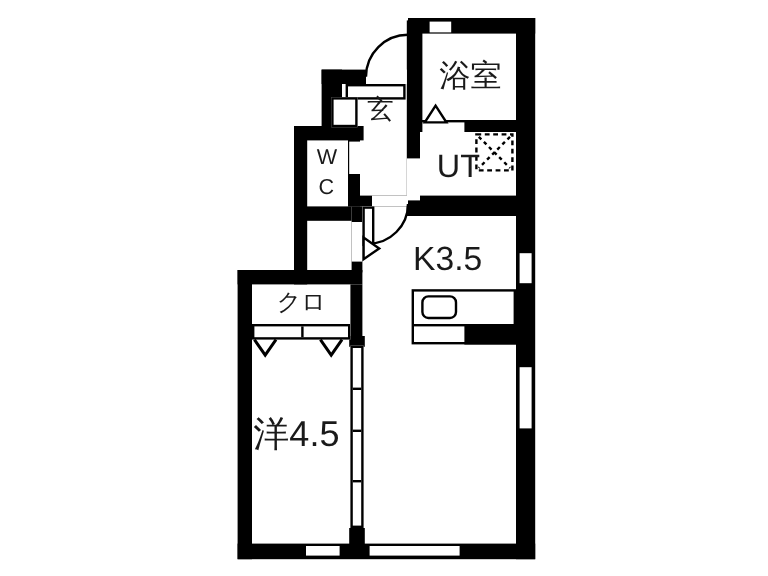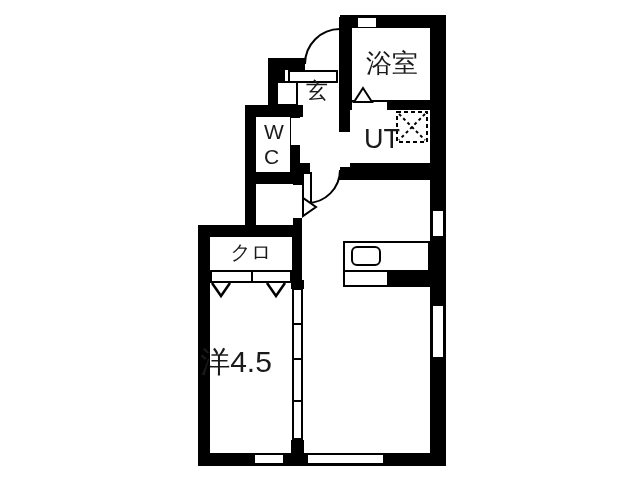--- a/index.html
+++ b/index.html
@@ -88,17 +88,18 @@
     <g>
       <rect x="397" y="112" width="30" height="30" fill="#fff" stroke="#000" stroke-width="2" stroke-dasharray="4 3"></rect>
       <line x1="399" y1="114" x2="425" y2="140" stroke="#000" stroke-width="2" stroke-dasharray="3 3"></line>
       <line x1="425" y1="114" x2="399" y2="140" stroke="#000" stroke-width="2" stroke-dasharray="3 3"></line>
     </g>
   </svg>
 
   <div class="lbl" style="left:392px;top:63px;font-size:26px;">浴室</div>
   <div class="lbl" style="left:382px;top:139px;font-size:27px;">UT</div>
   <div class="lbl" style="left:317px;top:91px;font-size:22px;">玄</div>
-  <div class="lbl" style="left:272px;top:144px;font-size:21px;white-space:normal;width:16px;word-break:break-all;line-height:25px;">WC</div>
+  <div class="lbl" style="left:272px;top:144px;font-size:18px;white-space:normal;width:16px;word-break:break-all;line-height:25px;text-align:center;">WC</div>
+  <div class="lbl" style="left:373px;top:216px;font-size:28px;">K3.5</div>
   <div class="lbl" style="left:251px;top:252px;font-size:20px;">クロ</div>
-  <div class="lbl" style="left:236px;top:362px;font-size:30px;">洋4.5</div>
+  <div class="lbl" style="left:247px;top:362px;font-size:30px;">洋4.5</div>
 
 </div>
 
 </body></html>

